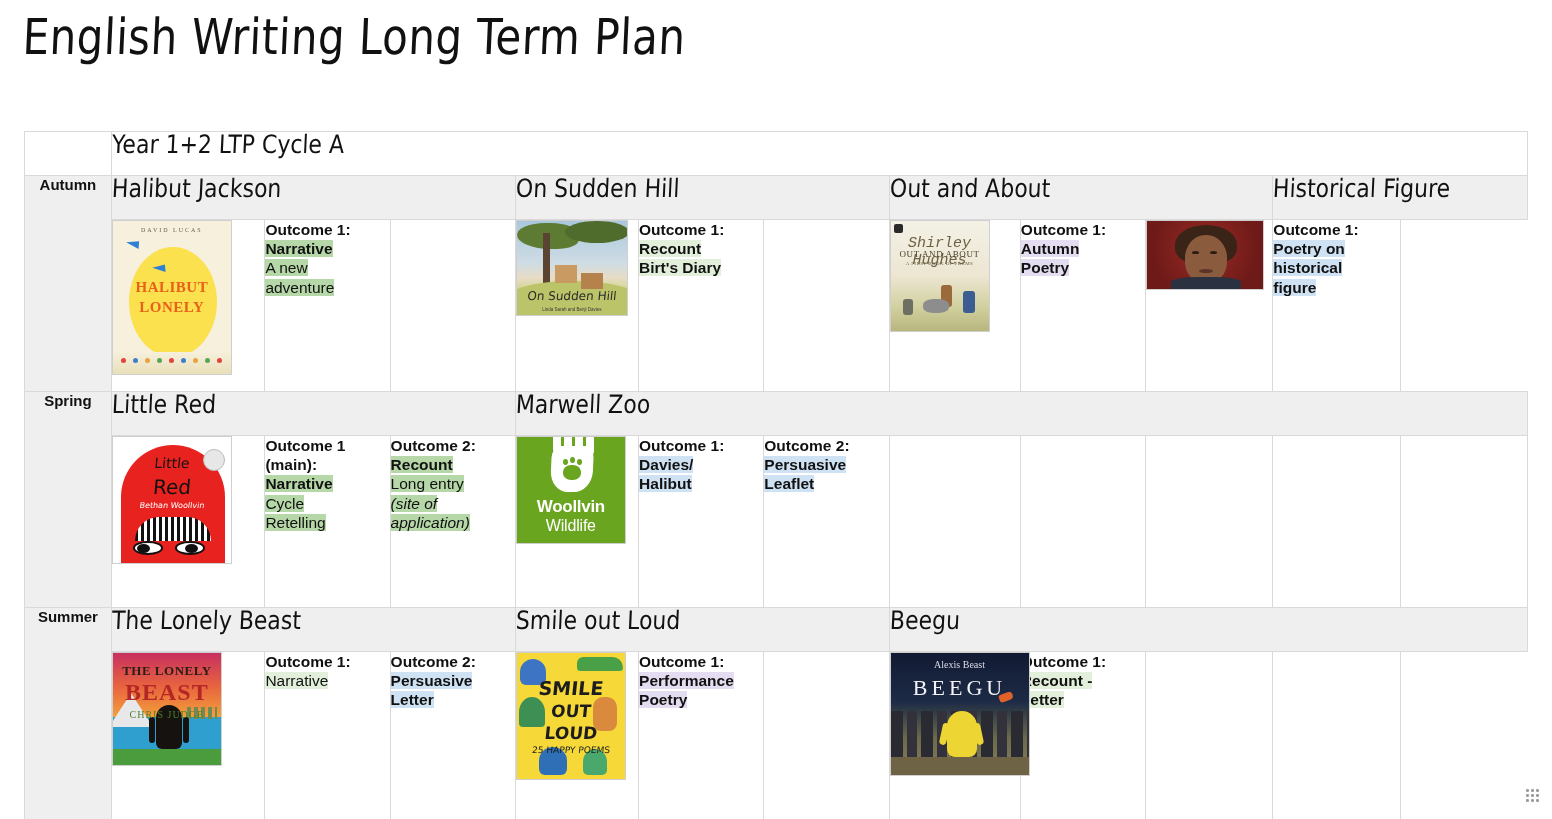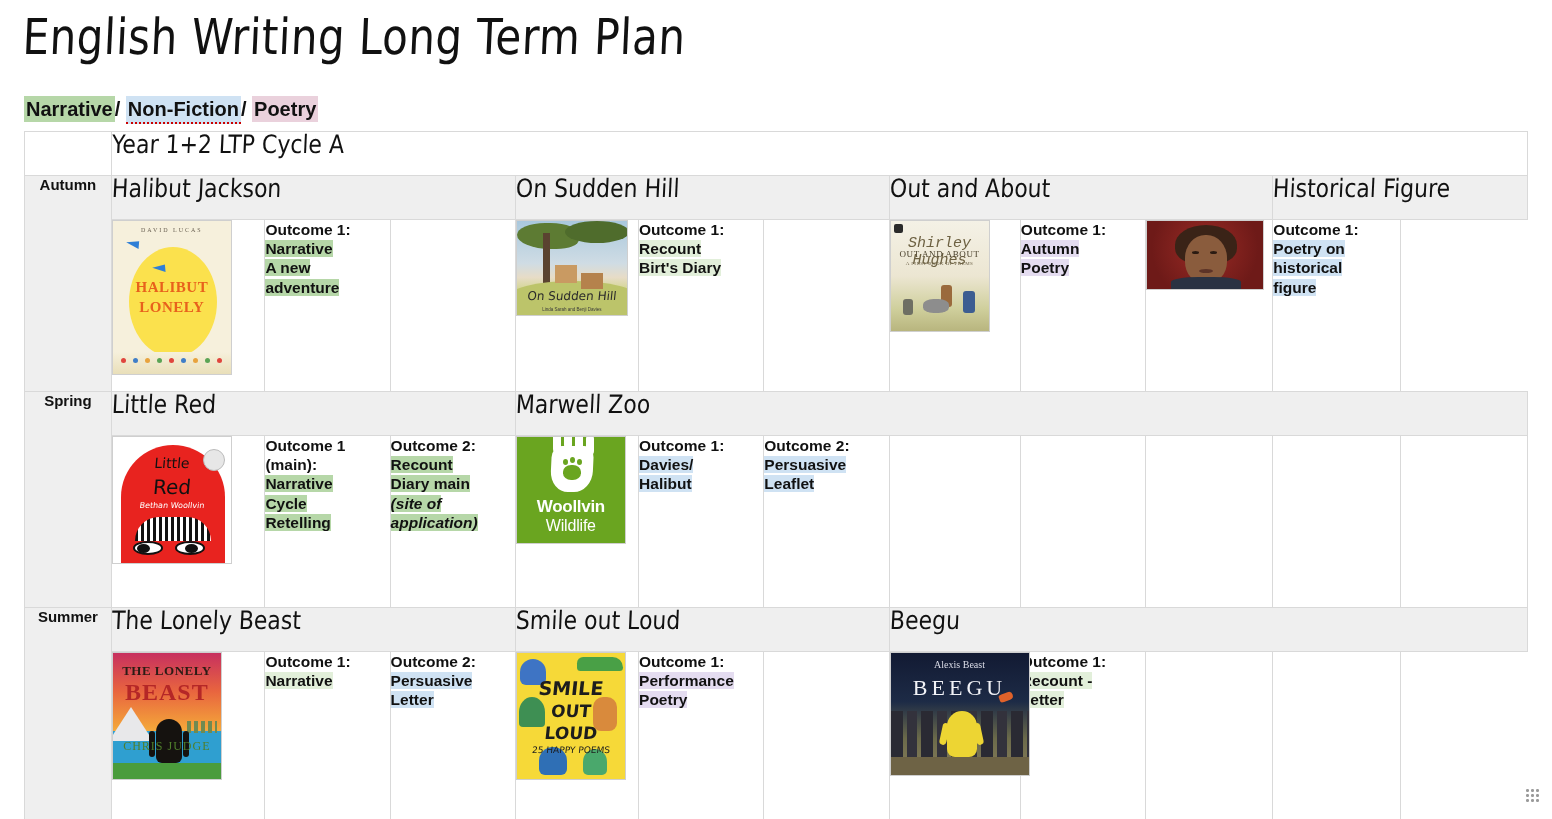--- a/index.html
+++ b/index.html
@@ -74,21 +74,21 @@
     font-size: 15px; font-weight: bold; color:#111;
     text-align: center; vertical-align: middle;
     background: #efefef;
   }
 
   td.content { height: 172px; padding: 8px 6px 6px 8px; background:#fff; }
   td.content.blank { background:#fff; }
 
   .otxt { font-size: 15.5px; line-height: 1.24; color:#111; }
   .otxt b { font-weight: bold; }
-  .otxt .reg { font-weight: 700; }
+  .otxt .reg { font-weight: 400; }
   .otxt .it { font-style: italic; }
   .mk-green   { background:#b6d7a8; }
   .mk-green-l { background:#e2efda; }
   .mk-blue    { background:#cfe2f3; }
   .mk-purple  { background:#e4dcf0; }
 
   
   .cover { position: relative; overflow: hidden; border: 1px solid #cfcfcf; }
 
   
@@ -213,33 +213,33 @@
   .cv-marwell .fing { position:absolute; width:8px; height:20px; background:#fff; border-radius:5px; top:-4px;}
   .cv-marwell .paw { position:absolute; left:46px; top:28px; width:18px;height:15px;
     background:#6aa520; border-radius:45%; }
   .cv-marwell .pd { position:absolute; width:5px;height:6px;background:#6aa520;border-radius:50%; }
   .cv-marwell .t1 { position:absolute; top:60px; width:100%; text-align:center;
     font-size:17px; font-weight:bold; color:#fff; letter-spacing:-0.3px; }
   .cv-marwell .t2 { position:absolute; top:80px; width:100%; text-align:center;
     font-size:16px; font-weight:400; color:#fff; letter-spacing:-0.2px; }
 
   
-  .cv-beast { width: 110px; height: 128px; background:#f0a03c; }
+  .cv-beast { width: 110px; height: 114px; background:#f0a03c; }
   .cv-beast .sky { position:absolute; inset:0;
     background: linear-gradient(to bottom,#c7305f 0%,#e8643f 30%,#f3a13a 58%,#f6c04a 72%); }
   .cv-beast .water { position:absolute; bottom:0; left:0; width:100%; height:48px; background:#2f9fd0; }
   .cv-beast .land { position:absolute; bottom:0; left:0; width:100%; height:16px; background:#4a9c3c; }
   .cv-beast .mt { position:absolute; left:-4px; bottom:38px; width:0;height:0;
     border-left:22px solid transparent;border-right:22px solid transparent;border-bottom:34px solid #e8e8ea; }
   .cv-beast .t1 { position:absolute; top:10px; width:100%; text-align:center;
     font-family:"Liberation Serif", serif; font-weight:bold; font-size:13px; color:#2b1c14; letter-spacing:0.5px; }
   .cv-beast .t2 { position:absolute; top:26px; width:100%; text-align:center;
     font-family:"Liberation Serif", serif; font-weight:bold; font-size:24px; color:#b52727; letter-spacing:1px; }
   .cv-beast .auth { position:absolute; top:56px; width:100%; text-align:center;
-    font-family:"Liberation Serif", serif; font-size:12px; color:#4f7f2b; letter-spacing:1px;margin-top:30px; }
+    font-family:"Liberation Serif", serif; font-size:10px; color:#4f7f2b; letter-spacing:1px; }
   .cv-beast .body { position:absolute; left:43px; bottom:16px; width:26px; height:44px;
     background:#15120f; border-radius:13px 13px 6px 6px; }
   .cv-beast .armL,.cv-beast .armR { position:absolute; width:6px;height:26px;background:#15120f;border-radius:3px; bottom:22px;}
   .cv-beast .armL{left:36px;} .cv-beast .armR{left:70px;}
   .cv-beast .city { position:absolute; right:4px; bottom:46px; width:30px;height:12px;
     background: repeating-linear-gradient(to right,#6f8a52 0 4px, transparent 4px 7px); }
 
   
   .cv-smile { width: 110px; height: 128px; background:#f6d938; }
   .cv-smile .t1,.cv-smile .t2,.cv-smile .t3 {
@@ -288,23 +288,20 @@
   .grab { position:absolute; right:10px; bottom:12px; width:16px; height:18px; }
   .grab i { position:absolute; width:2.5px; height:2.5px; background:#9a9a9a; border-radius:50%; }
 </style>
 </head>
 <body>
 
 <div class="page">
 
   <div class="doc-title">English Writing Long Term Plan</div>
 
-  <div class="legend">
-    <span class="hl hl-narr">Narrative</span><span class="sep">/ </span><span class="hl hl-nonfic">Non-Fiction</span><span class="sep">/ </span><span class="hl hl-poet">Poetry</span>
-  </div>
 
   <table class="plan">
     <colgroup>
       <col class="col-season">
         <col class="col-a">
         <col class="col-b">
         <col class="col-c">
       <col class="col-d">
         <col class="col-e">
         <col class="col-f">
@@ -472,21 +469,21 @@
           <b>(main):</b><br>
           <b class="mk-green">Narrative</b><br>
           <span class="reg mk-green">Cycle</span><br>
           <span class="reg mk-green">Retelling</span>
         </div>
       </td>
       <td class="content">
         <div class="otxt">
           <b>Outcome 2:</b><br>
           <b class="mk-green">Recount</b><br>
-          <span class="reg mk-green">Diary main</span><br>
+          <span class="reg mk-green">Long entry</span><br>
           <span class="reg it mk-green">(site of</span><br>
           <span class="reg it mk-green">application)</span>
         </div>
       </td>
 
       <td class="content">
         <div class="cover cv-marwell">
           <div class="fing" style="left:36px;"></div>
           <div class="fing" style="left:47px; top:-8px;"></div>
           <div class="fing" style="left:58px; top:-7px;"></div>

